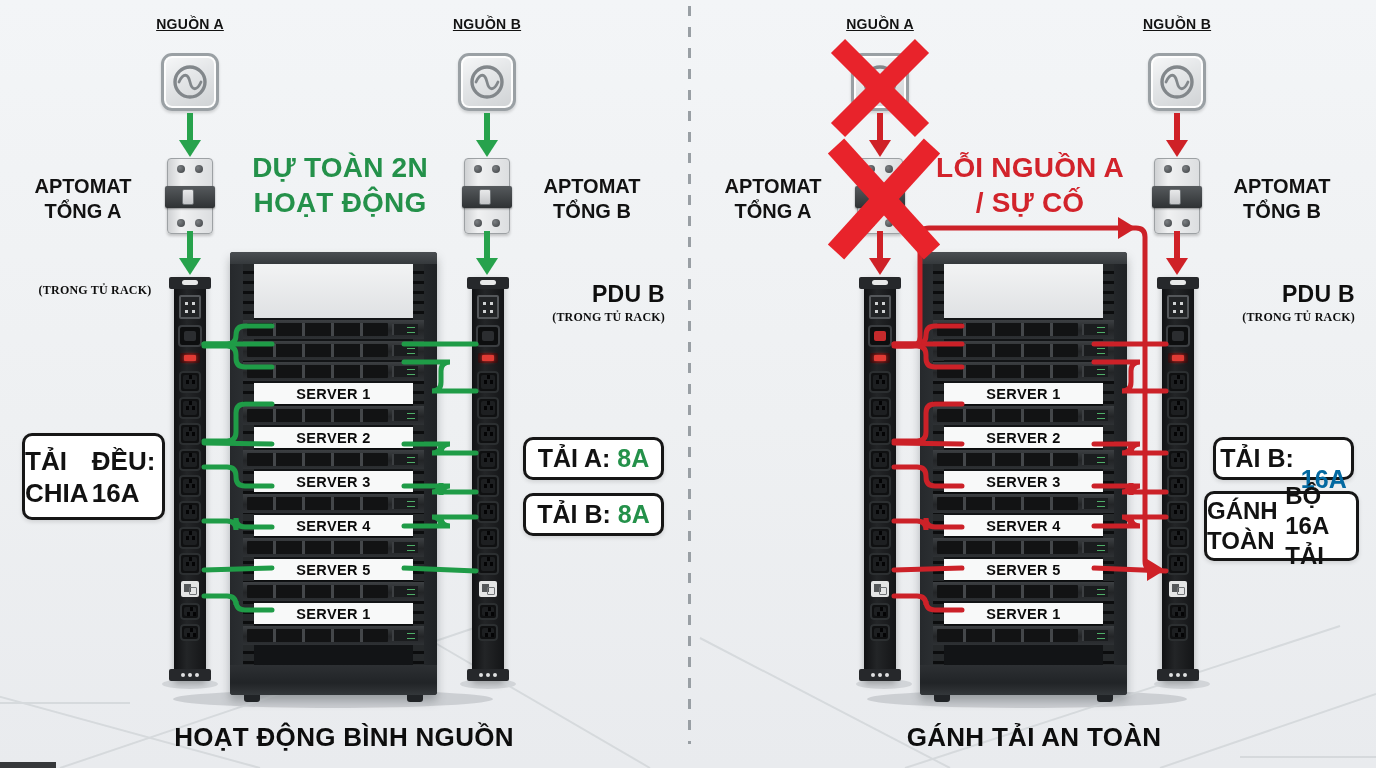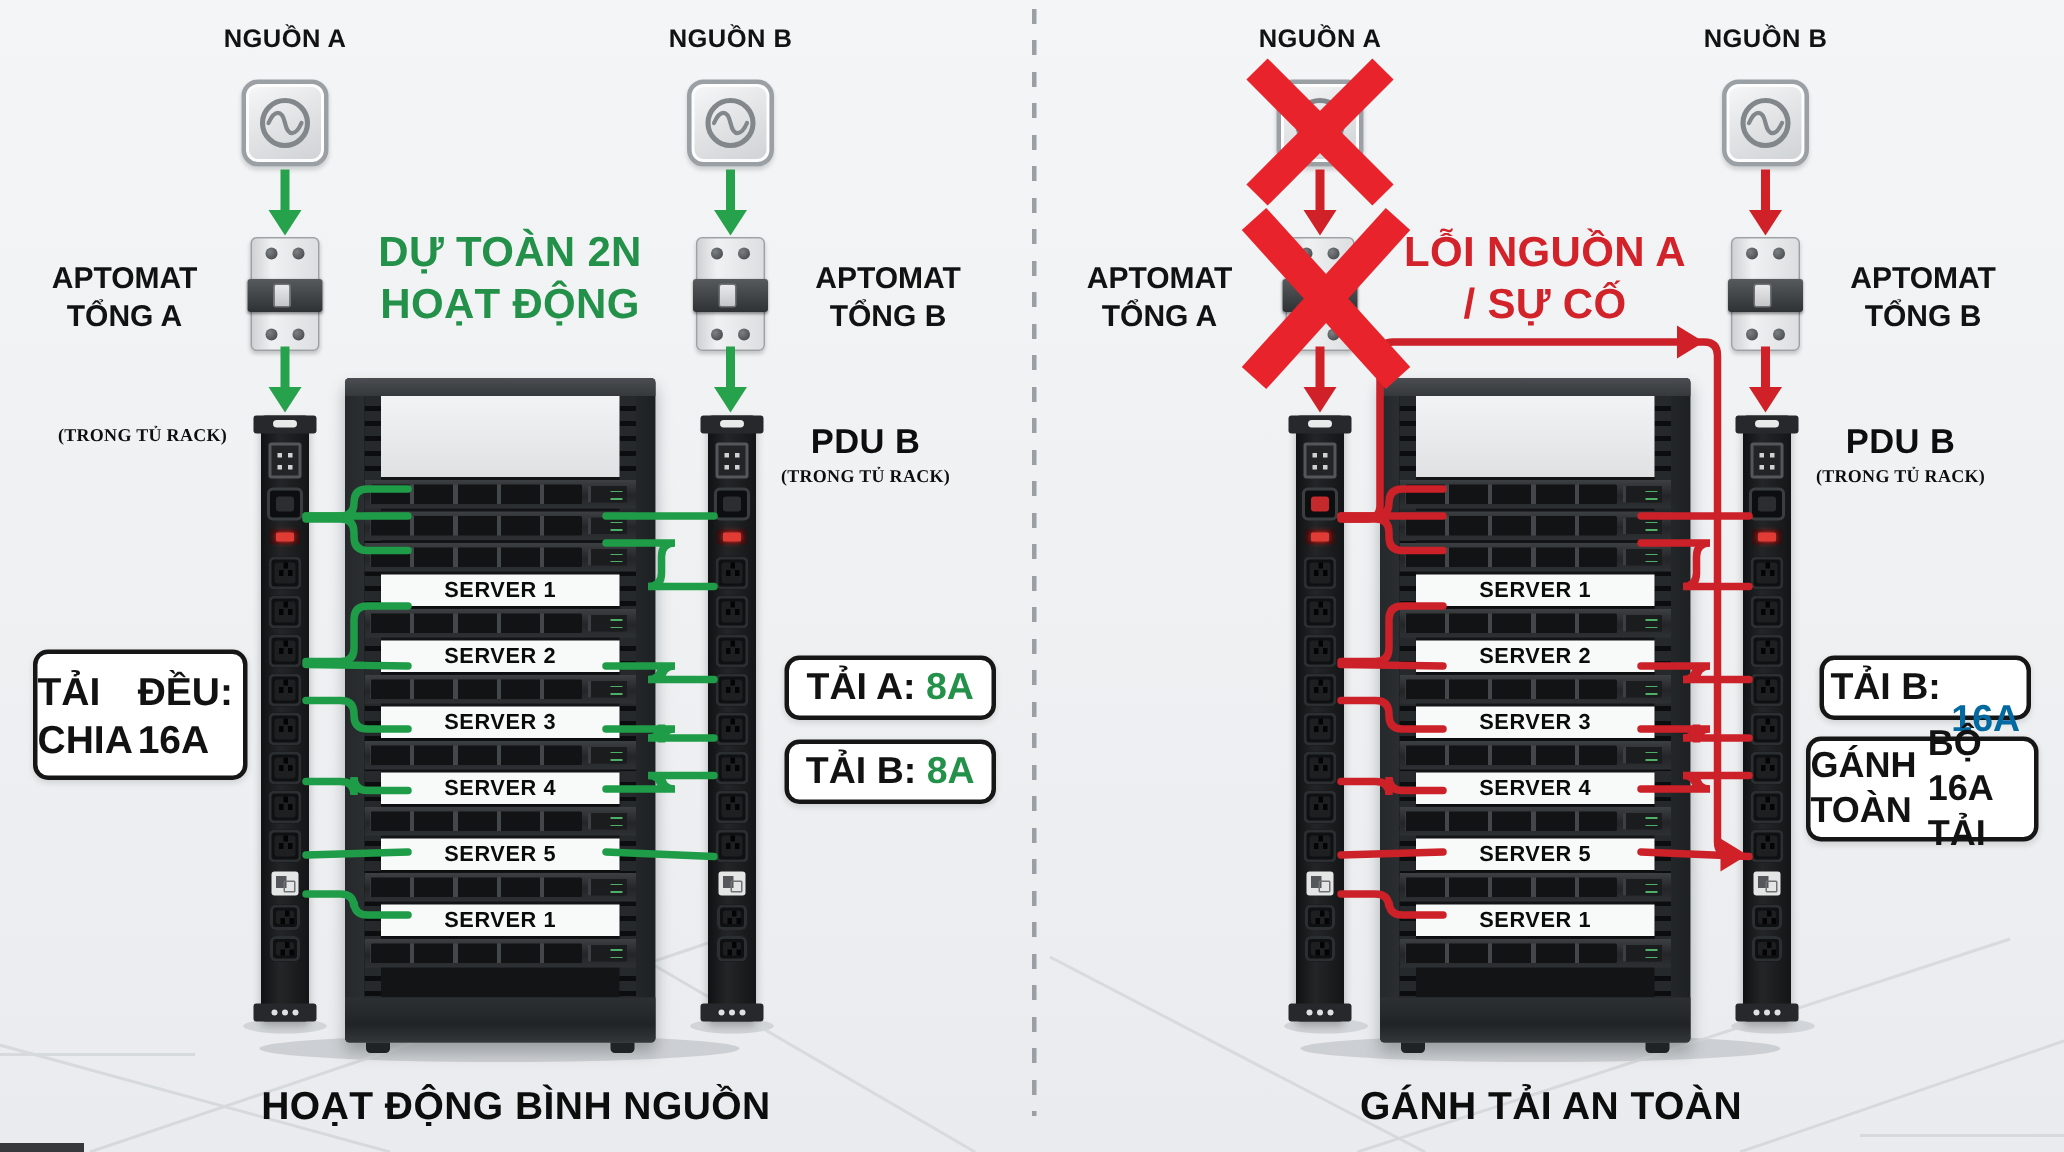--- a/index.html
+++ b/index.html
@@ -7,21 +7,21 @@
   .scene{position:relative;width:1376px;height:768px;overflow:hidden;
          background:linear-gradient(180deg,#f3f5f7 0%,#eef0f2 55%,#e9ebee 100%);
          font-family:"Liberation Sans","DejaVu Sans",sans-serif;}
   .floor{position:absolute;left:0;top:0;z-index:0;}
   .divider{position:absolute;left:688px;top:6px;width:3px;height:738px;z-index:1;
            background:repeating-linear-gradient(180deg,#999fa4 0 10px,transparent 10px 21px);}
   .panel{position:absolute;top:0;width:688px;height:768px;z-index:2;}
   .p0{left:0;} .p1{left:690px;}
 
   .lbl{position:absolute;font-weight:700;color:#121212;text-align:center;z-index:6;}
-  .src-label{top:16px;width:176px;font-size:17px;letter-spacing:.3px;}
+  .src-label{top:16px;width:176px;font-size:14px;letter-spacing:.3px;text-decoration:underline;}
   .sa{left:102px;} .sb{left:399px;}
 
   .ac-icon{position:absolute;top:53px;width:58px;height:58px;border:3px solid #9aa0a4;border-radius:11px;
            background:linear-gradient(155deg,#f7f8f9 0%,#e3e5e7 45%,#cfd2d4 100%);
            box-shadow:inset 0 0 0 2px #fdfdfd,0 2px 3px rgba(0,0,0,.15);z-index:4;}
   .ia{left:161px;} .ib{left:458px;}
   .sine-svg{position:absolute;inset:3px;width:46px;height:46px;}
   .sine-circ{fill:none;stroke:#82878b;stroke-width:3.4px;}
   .sine-path{fill:none;stroke:#82878b;stroke-width:2.8px;stroke-linecap:round;}
 
@@ -66,21 +66,21 @@
   .outlet:after{content:"";position:absolute;width:3px;height:4px;background:#040405;left:7px;top:9px;
           box-shadow:6px 0 0 #040405,3px -5px 0 #040405;}
   .outlet.small{width:20px;height:17px;}
   .pdu-chip{width:18px;height:16px;background:#e4e5e5;border-radius:2px;margin:2px 0 6px;position:relative;}
   .pdu-chip:before{content:"";position:absolute;left:3px;top:3px;width:7px;height:8px;background:#55585a;}
   .pdu-chip:after{content:"";position:absolute;right:2px;bottom:2px;width:6px;height:6px;border:1.5px solid #707376;border-radius:1px;}
 
   .pdu-label{position:absolute;top:281px;width:176px;text-align:center;font-weight:700;color:#0e0e0e;z-index:6;}
   .pdu-label .l1{font-size:23px;letter-spacing:.3px;}
   .pdu-label .l2{font-size:12px;margin-top:2px;letter-spacing:.2px;font-family:Liberation Serif, serif;}
-  .pla{left:7px;} .plb{left:489px;}
+  .pla{left:7px;} .plb{left:489px;text-align:right;}
 
   .rack{position:absolute;left:230px;top:252px;width:207px;height:443px;background:linear-gradient(90deg,#26292c,#34383b 18%,#2b2e31 85%,#1e2124);
         border-radius:3px;z-index:2;box-shadow:0 6px 10px rgba(60,65,70,.35);}
   .rack-top{position:absolute;left:0;right:0;top:0;height:12px;background:linear-gradient(#4a4e52,#35393c);border-radius:3px 3px 0 0;}
   .rack-inner{position:absolute;top:12px;left:13px;right:13px;bottom:30px;background:#121416;overflow:hidden;}
   .rail{position:absolute;top:0;bottom:0;width:11px;background:
         repeating-linear-gradient(180deg,#26292b 0 7px,#0c0d0e 7px 10px);}
   .rail.l{left:0;} .rail.r{right:0;}
   .rack-rows{position:absolute;left:0;right:0;top:0;}
   .slot-top{height:54px;margin:0 11px;background:linear-gradient(#f2f3f4,#dfe1e3);}

